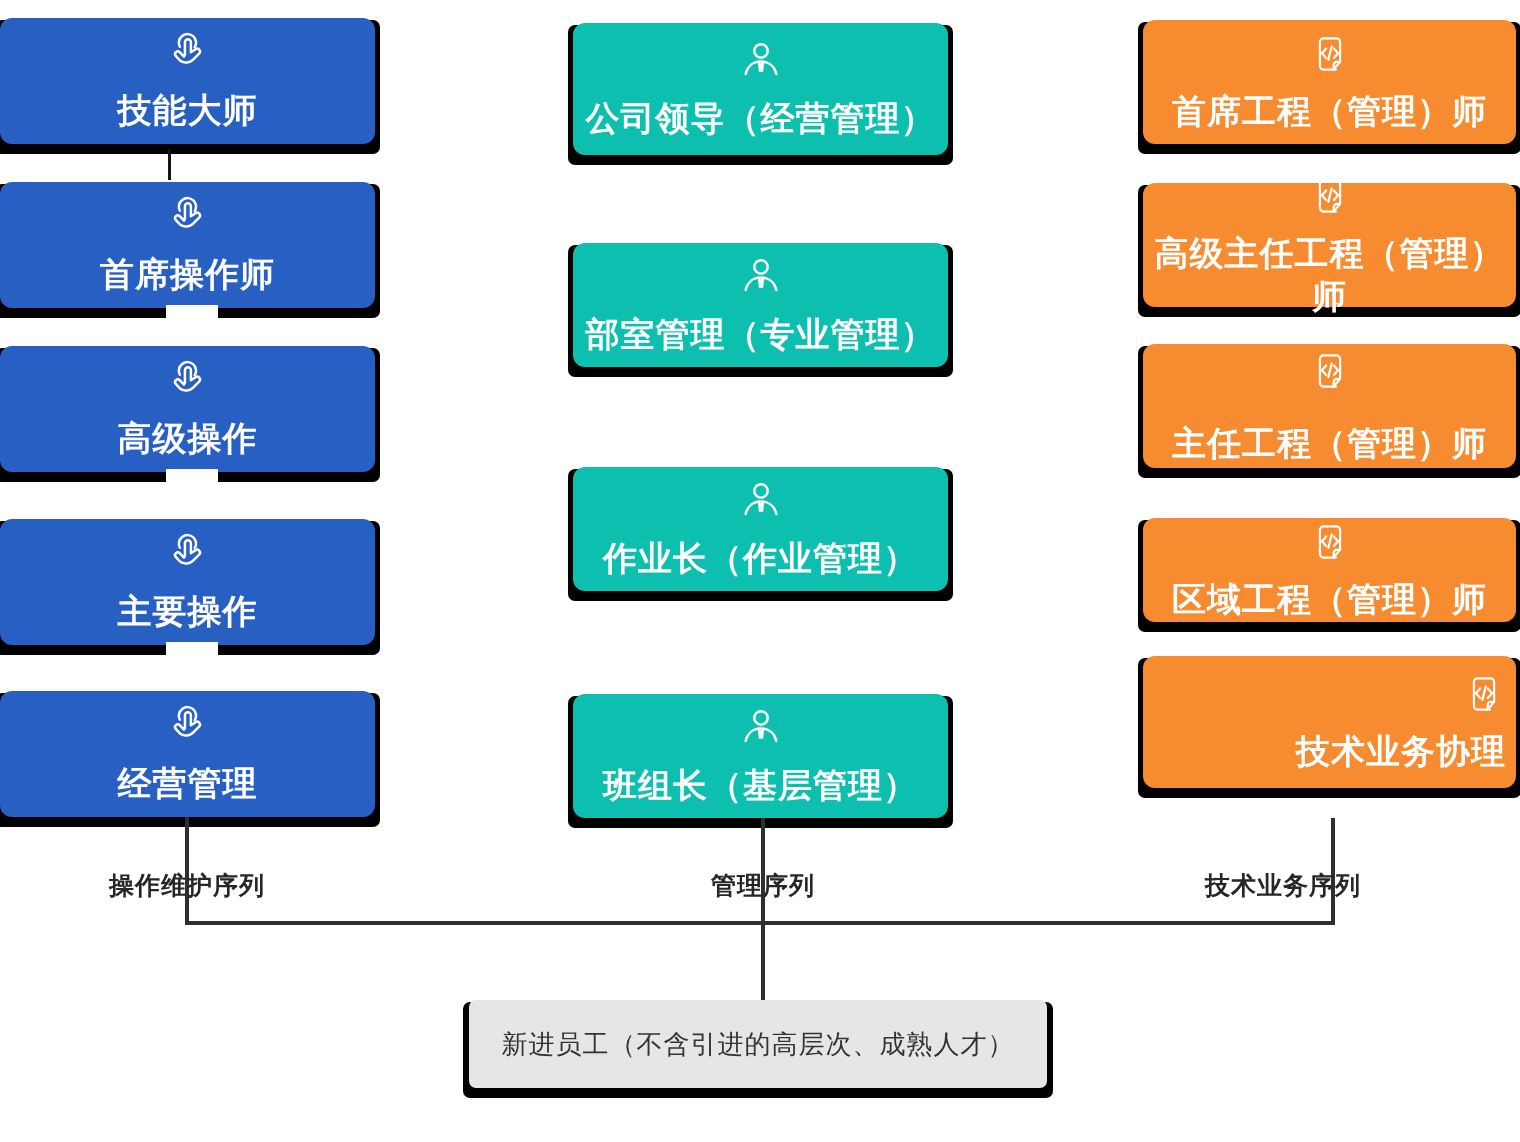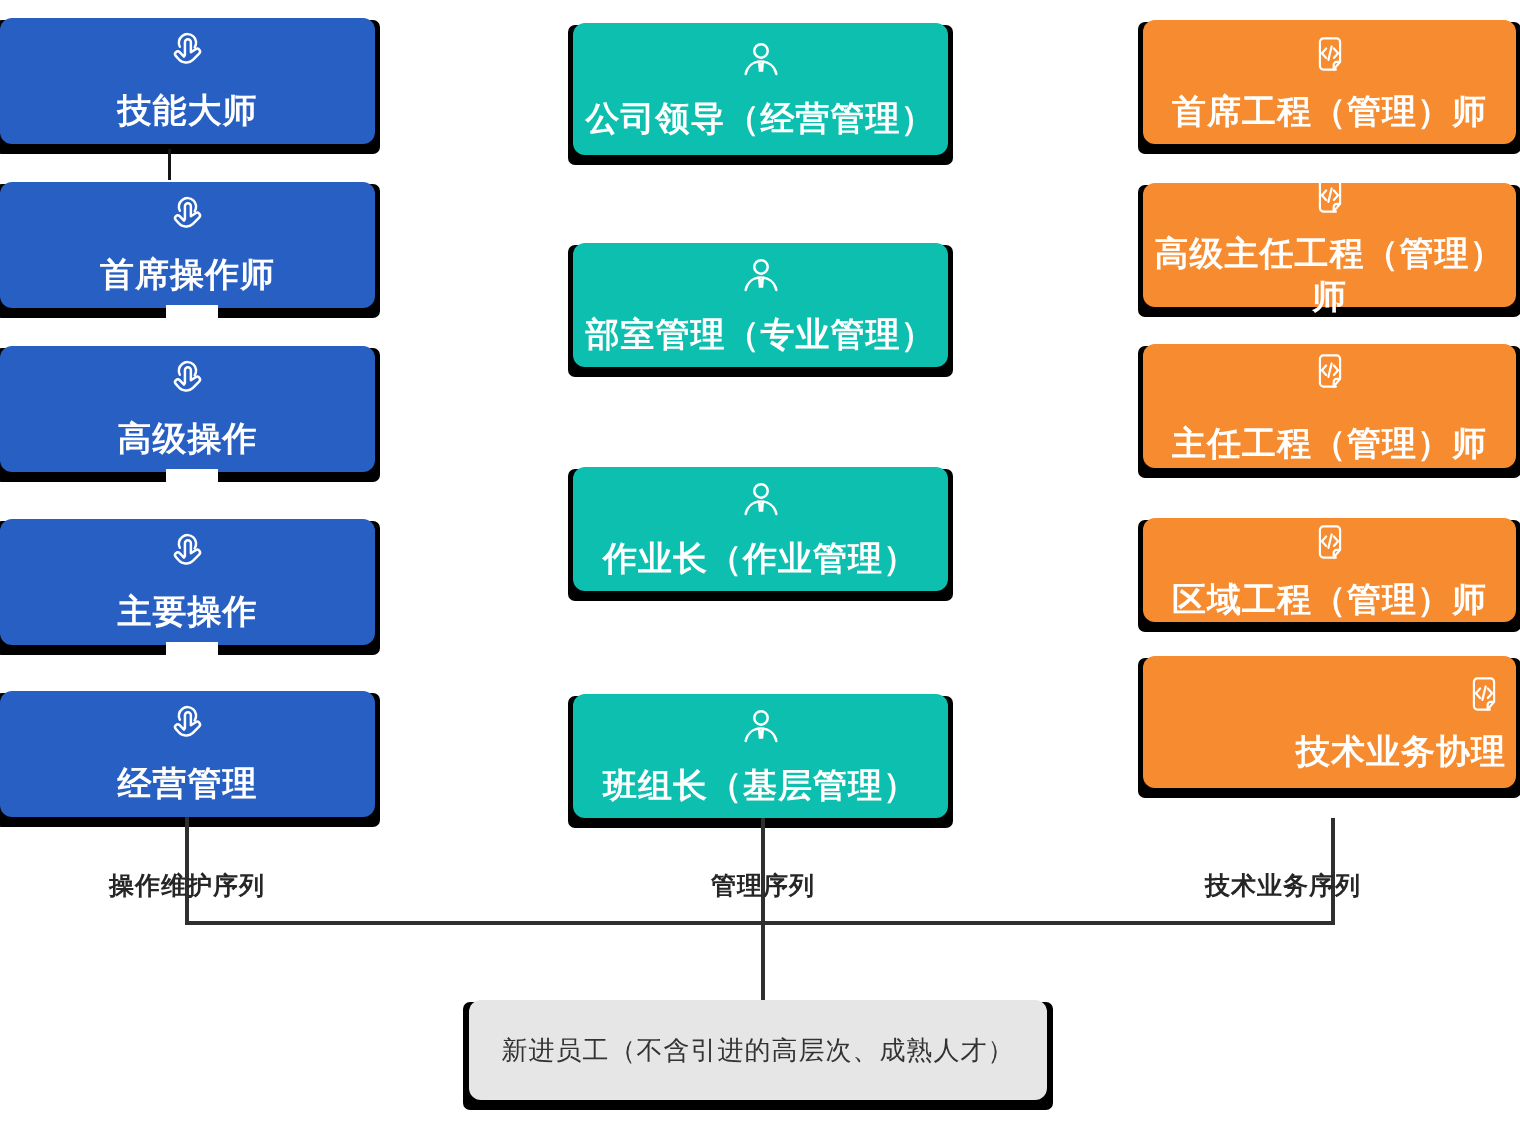--- a/index.html
+++ b/index.html
@@ -60,22 +60,22 @@
     position:absolute; top:871px; height:30px; line-height:30px;
     transform:translateX(-50%); white-space:nowrap;
     color:#262626; font-size:25px; font-weight:700; letter-spacing:1px;
   }
   .seq-left {left:187px;}
   .seq-mid  {left:763px;}
   .seq-right{left:1283px;}
 
   
   .entry{
-    position:absolute; left:469px; top:1000px; width:578px; height:100px;
-    background:#e6e6e6; border-radius:12px;
+    position:absolute; left:469px; top:1000px; width:578px; height:88px;
+    background:#e6e6e6; border-radius:7px;
     display:flex; align-items:center; justify-content:center;
   }
   .entry::before{
     content:""; position:absolute; z-index:-1;
     top:2px; right:-6px; bottom:-10px; left:-6px;
     background:#000; border-radius:7px;
   }
   .entry .entry-label{color:#333333; font-size:26px; letter-spacing:1px; font-weight:500;}
 </style>
 </head>

